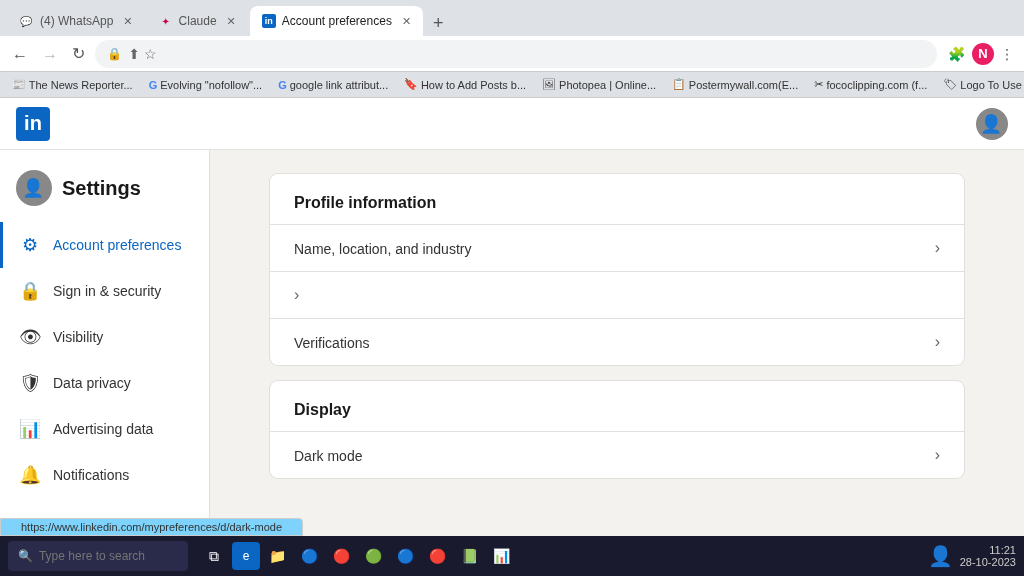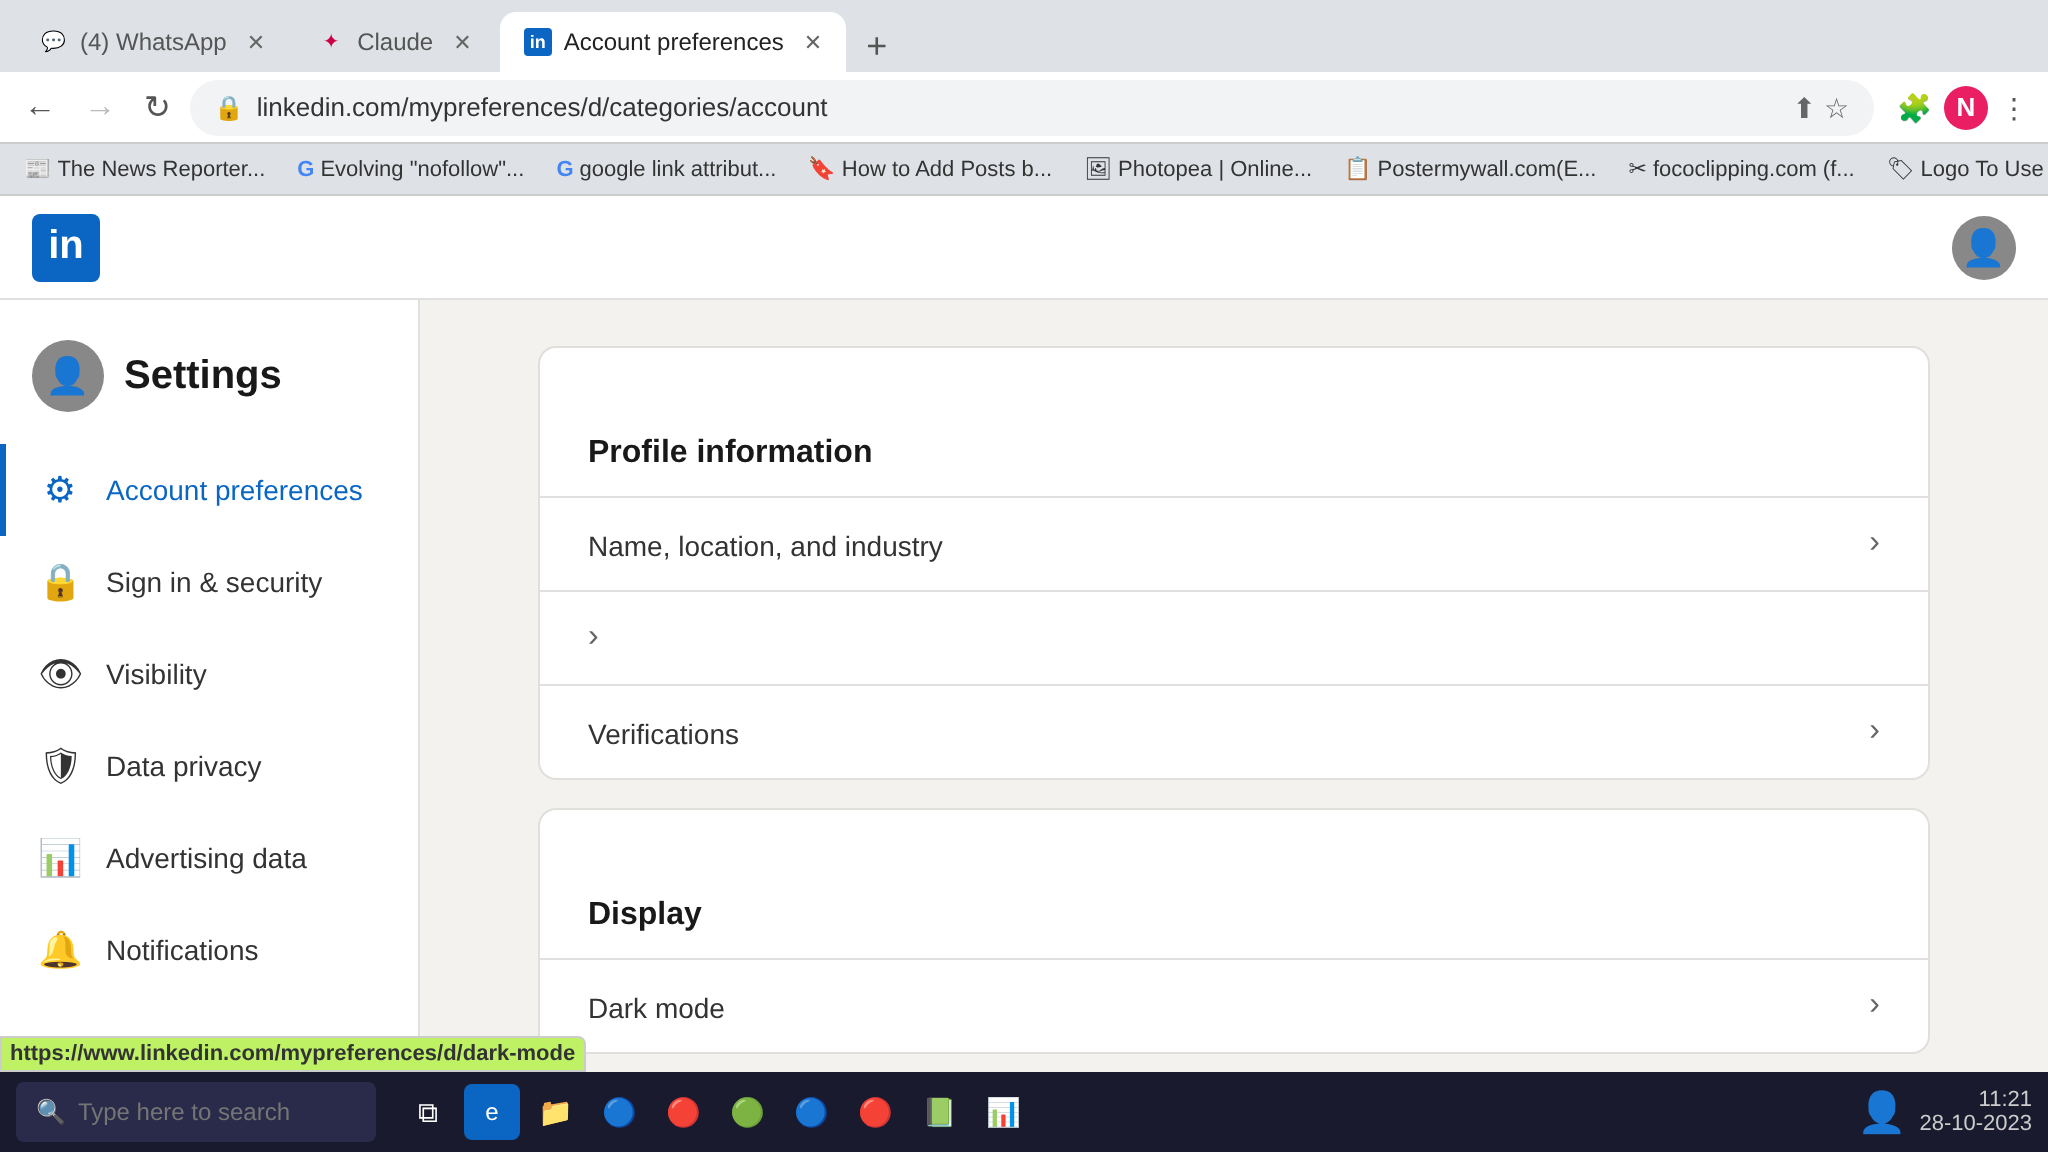--- a/index.html
+++ b/index.html
@@ -38,41 +38,41 @@
     .settings-label { font-size: 20px; font-weight: 600; color: #191919; }
     .sidebar-item { display: flex; align-items: center; gap: 12px; padding: 12px 16px; cursor: pointer; color: #333; border-left: 3px solid transparent; }
     .sidebar-item.active { border-left: 3px solid #0a66c2; color: #0a66c2; }
     .sidebar-item .si-icon { font-size: 18px; width: 22px; text-align: center; }
     .sidebar-item .si-label { font-size: 14px; font-weight: 500; }
     .sidebar-item.active .si-label { color: #0a66c2; }
 
     
     .main-content { flex: 1; padding: 24px 60px; overflow-y: auto; background: #f3f2ef; }
     .settings-section { background: #fff; border-radius: 8px; margin-bottom: 16px; overflow: hidden; box-shadow: 0 0 0 1px rgba(0,0,0,0.08); }
-    .section-title { font-size: 16px; font-weight: 600; color: #191919; padding: 20px 24px 12px; margin-top: 24px; }
+    .section-title { font-size: 16px; font-weight: 600; color: #191919; padding: 20px 24px 12px; }
     .section-item { display: flex; align-items: flex-end; justify-content: space-between; padding: 14px 24px; border-top: 1px solid #e0e0e0; cursor: pointer; }
     .section-item:first-of-type { border-top: none; }
     .item-label { font-size: 14px; color: #333; }
     .item-right { display: flex; align-items: center; gap: 4px; color: #666; }
     .arrow { font-size: 16px; color: #666; }
 
     
     .main-content::-webkit-scrollbar { width: 6px; }
     .main-content::-webkit-scrollbar-track { background: #f3f2ef; }
     .main-content::-webkit-scrollbar-thumb { background: #ccc; border-radius: 3px; }
 
     
     .taskbar { position: fixed; bottom: 0; left: 0; width: 1024px; height: 40px; background: #1a1a2e; display: flex; align-items: center; padding: 0 8px; gap: 4px; z-index: 100; }
     .taskbar-search { display: flex; align-items: center; background: #2a2a4a; border-radius: 4px; padding: 4px 10px; gap: 6px; min-width: 180px; height: 30px; }
     .taskbar-search input { background: none; border: none; color: #eab308; font-size: 12px; outline: none; width: 120px; }
     .taskbar-icons-right { margin-left: auto; display: flex; align-items: center; gap: 6px; }
     .taskbar-time { color: #ccc; font-size: 11px; text-align: right; }
     .taskbar-apps { display: flex; align-items: center; gap: 4px; margin-left: 8px; }
     .tapp { width: 28px; height: 28px; border-radius: 4px; display: flex; align-items: center; justify-content: center; font-size: 14px; cursor: pointer; }
-    .status-bar-url { position: fixed; bottom: 40px; left: 0; background: #bef264; border: 1px solid #ccc; font-size: 11px; color: #333; padding: 2px 4px; border-radius: 0 4px 0 0; font-weight: bold; }
+    .status-bar-url { position: fixed; bottom: 40px; left: 0; background: #7dd3fc; border: 1px solid #ccc; font-size: 11px; color: #333; padding: 2px 20px; border-radius: 0 4px 0 0; }
   </style>
 </head>
 <body>
 
 <div>
 
   <div class="tab-bar">
     <div class="tab">
       <span class="favicon">💬</span>
       <span class="tab-label">(4) WhatsApp</span>
@@ -90,21 +90,20 @@
     </div>
     <button class="tab-add">+</button>
   </div>
 
   <div class="address-bar-row">
     <button class="nav-btn">←</button>
     <button class="nav-btn" disabled="">→</button>
     <button class="nav-btn">↻</button>
     <div class="address-bar">
       <span class="lock">🔒</span>
-      <span class="url">linkedin.com/mypreferences/d/categories/account</span>
       <div class="address-bar-icons">
         <span class="addr-icon">⬆</span>
         <span class="addr-icon">☆</span>
       </div>
     </div>
     <div class="browser-icons">
       <span class="browser-icon">🧩</span>
       <span class="browser-icon" style="background:#e91e63;border-radius:50%;width:22px;height:22px;display:flex;align-items:center;justify-content:center;color:#fff;font-size:13px;font-weight:bold;">N</span>
       <span class="browser-icon">⋮</span>
     </div>

